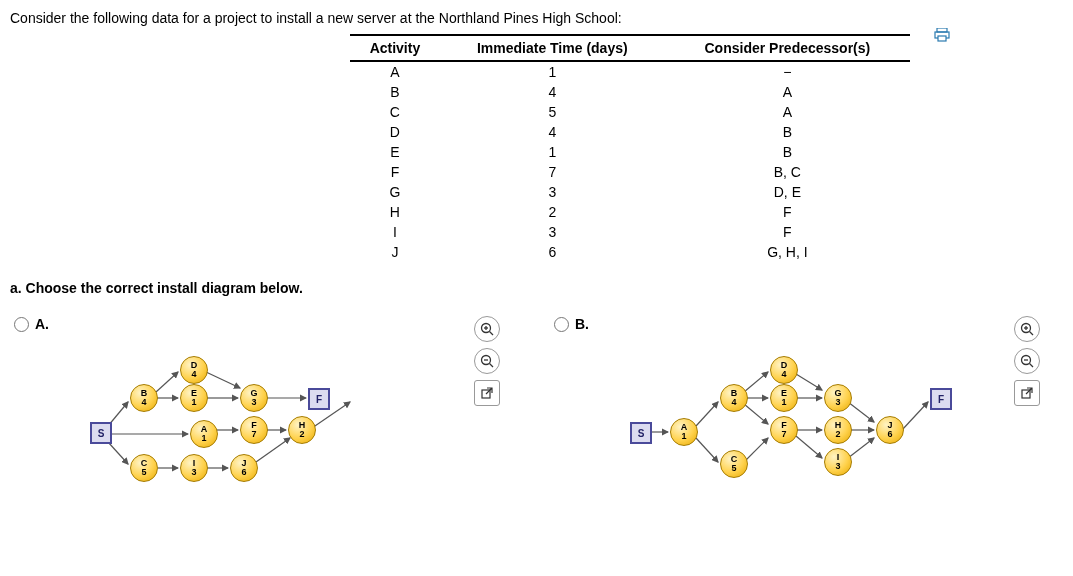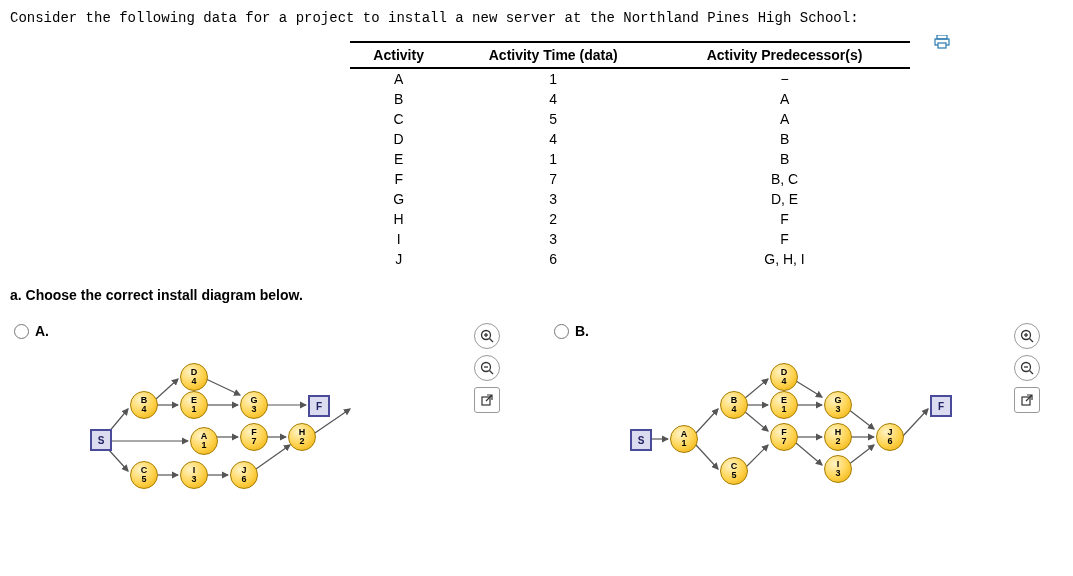--- a/index.html
+++ b/index.html
@@ -4,21 +4,21 @@
 <style>
   body {
     font-family: Arial, sans-serif;
     font-size: 14px;
     color: #000;
     margin: 0;
     padding: 10px;
     width: 1073px;
     box-sizing: border-box;
   }
-  .prompt-text { margin-bottom: 15px; font-family: Liberation Mono, monospace; }
+  .prompt-text { margin-bottom: 8px; }
   .table-wrap { position: relative; margin-left: 340px; width: 560px; }
   table { border-collapse: collapse; width: 100%; }
   th { border-top: 2px solid #000; border-bottom: 2px solid #000; padding: 4px 8px; font-weight: bold; text-align: center; }
   td { padding: 2px 8px; text-align: center; }
   .print-icon {
     position: absolute;
     right: -40px;
     top: -6px;
     width: 16px;
     height: 14px;
@@ -94,22 +94,22 @@
     <svg viewBox="0 0 16 14">
         <rect x="3" y="0" width="10" height="4" fill="none" stroke="#2a7ab0" stroke-width="1.2"></rect>
         <rect x="1" y="4" width="14" height="6" fill="none" stroke="#2a7ab0" stroke-width="1.2"></rect>
         <rect x="4" y="8" width="8" height="5" fill="#fff" stroke="#2a7ab0" stroke-width="1.2"></rect>
       </svg>
   </div>
   <table>
     <thead>
         <tr>
       <th>Activity</th>
-      <th>Activity Time (data)</th>
-      <th>Activity Predecessor(s)</th>
+      <th>Immediate Time (days)</th>
+      <th>Consider Predecessor(s)</th>
     </tr>
       </thead>
     <tbody id="tbody">
         <tr>
           <td>A</td>
           <td>1</td>
           <td>−</td>
         </tr>
         <tr>
           <td>B</td>

